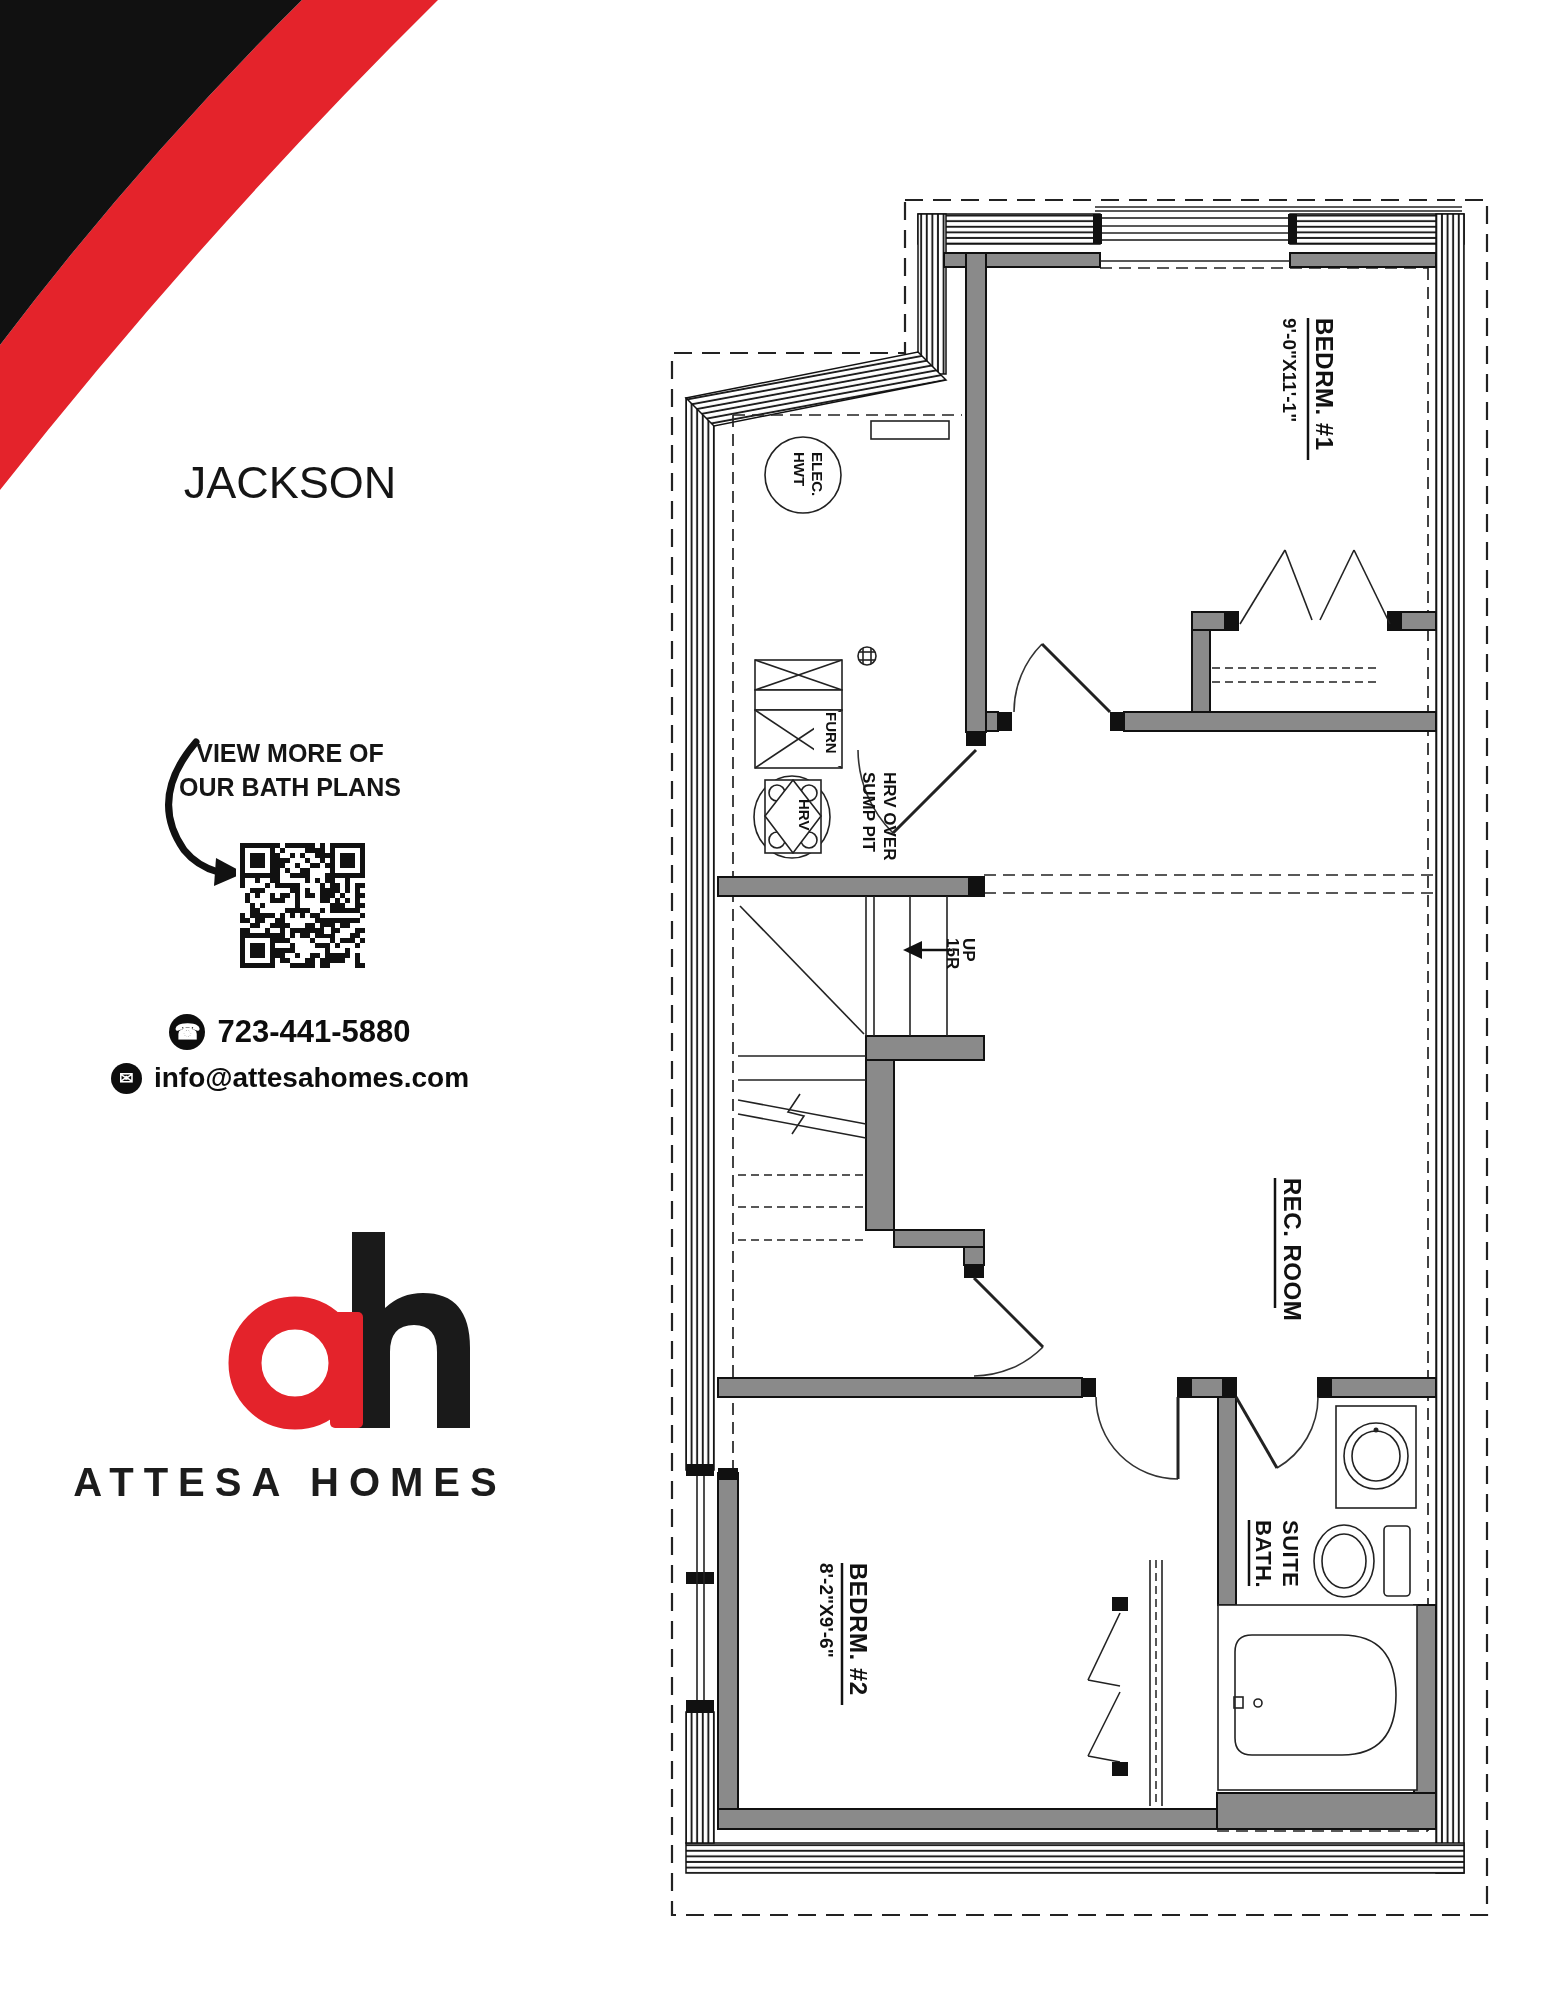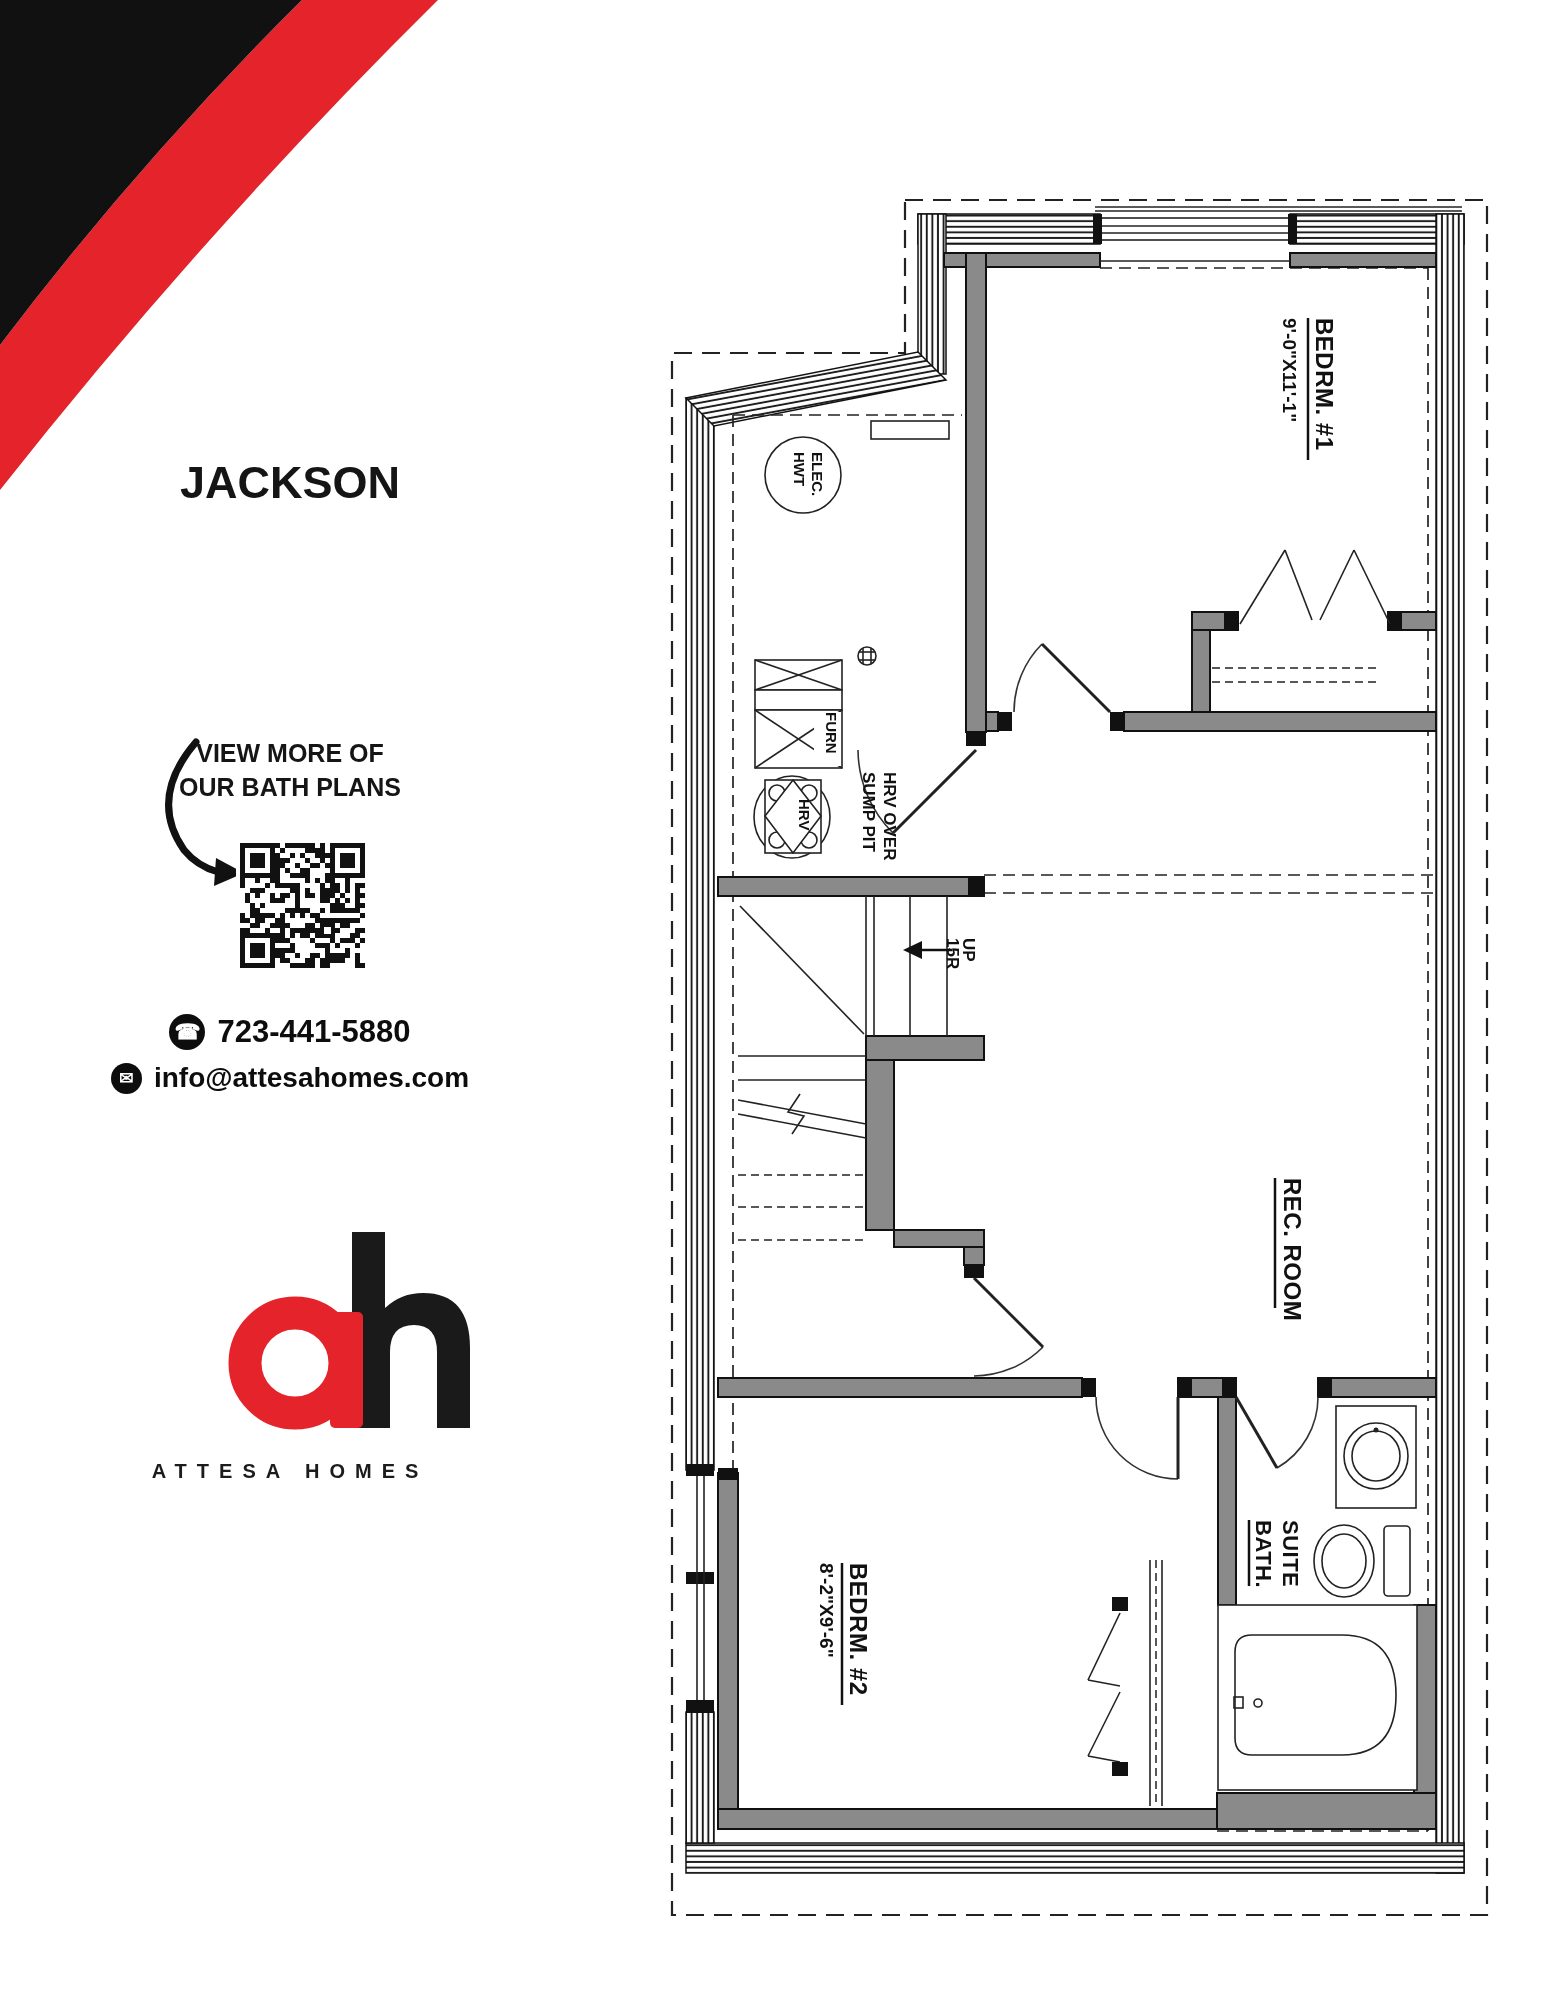--- a/index.html
+++ b/index.html
@@ -1,32 +1,32 @@
 <!DOCTYPE html>
 <html style="--accent: #e4232b; --ink: #111111; --wall: #8a8a8a;"><head>
 <meta charset="utf-8">
 <style>
   html,body{margin:0;padding:0;background:#fff;}
   body{width:1545px;height:2000px;position:relative;overflow:hidden;
        font-family:"Liberation Sans",sans-serif;color:var(--ink,#111);}
   #plan-svg{position:absolute;left:0;top:0;width:1545px;height:2000px;}
   .col{position:absolute;left:48px;top:0;width:484px;text-align:center;}
   .title{position:absolute;left:0;right:0;top:452px;font-size:45px;line-height:61px;
-         font-weight:700;letter-spacing:0px;color:#151515;}
+         font-weight:400;letter-spacing:0px;color:#151515;}
   .caption{position:absolute;left:0;right:0;top:736px;font-size:25px;line-height:34px;
          font-weight:700;color:#151515;}
   .contact{position:absolute;left:0;right:0;display:flex;align-items:center;
          justify-content:center;gap:12px;font-weight:700;color:#0d0d0d;}
   .contact.phone{top:1014px;font-size:31px;}
   .contact.email{top:1062px;font-size:28px;}
   .cicon{display:inline-flex;align-items:center;justify-content:center;
          background:#0d0d0d;color:#fff;border-radius:50%;}
   .cicon.big{width:36px;height:36px;font-size:21px;}
   .cicon.sml{width:31px;height:31px;font-size:17px;}
-  .brand{position:absolute;left:0;right:0;top:1460px;font-size:20px;font-weight:600;
+  .brand{position:absolute;left:0;right:0;top:1460px;font-size:40px;font-weight:600;
          letter-spacing:10px;color:#1c1c1c;}
   
   .w{fill:var(--wall,#8a8a8a);stroke:#111;stroke-width:2;}
   .c{fill:#111;stroke:none;}
   .t{fill:none;stroke:#222;stroke-width:1.6;}
   .tw{fill:#fff;stroke:#222;stroke-width:1.6;}
   .d0{fill:none;stroke:#222;stroke-width:2.2;stroke-dasharray:18 10;}
   .d1{fill:none;stroke:#222;stroke-width:1.7;stroke-dasharray:12 7;}
   .d2{fill:none;stroke:#222;stroke-width:1.5;stroke-dasharray:8 5;}
   .arc{fill:none;stroke:#333;stroke-width:1.6;}

